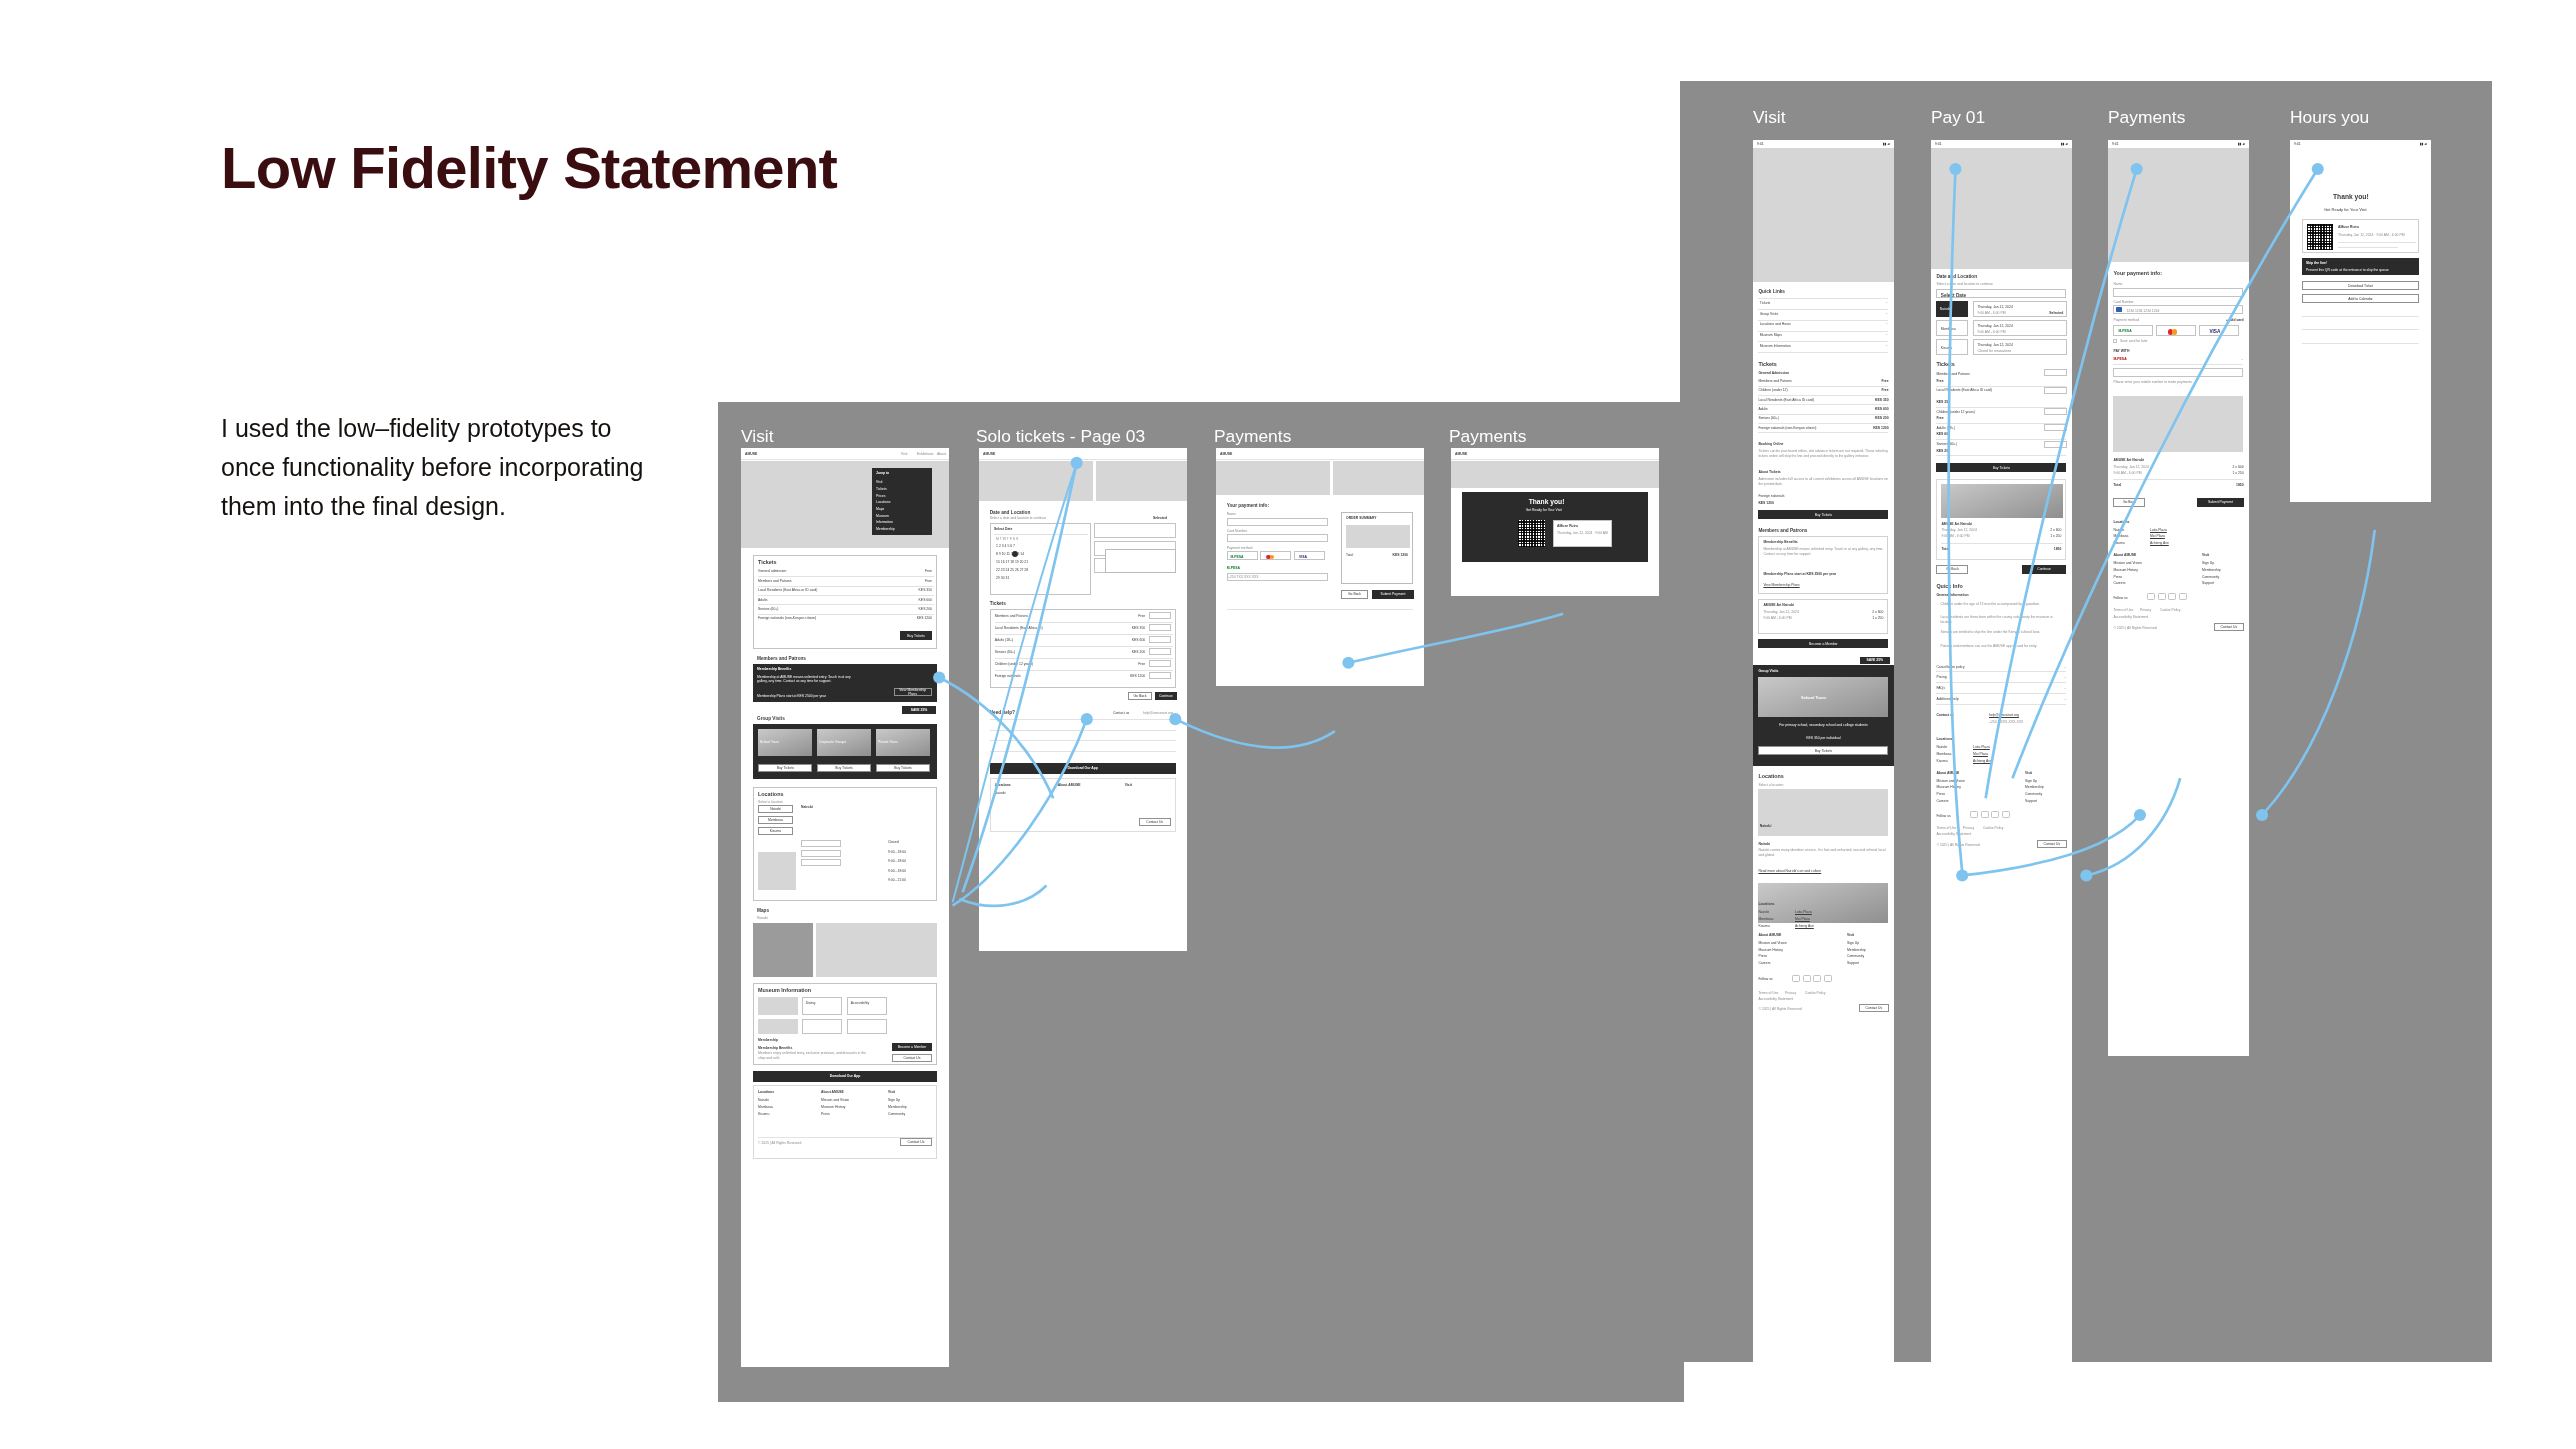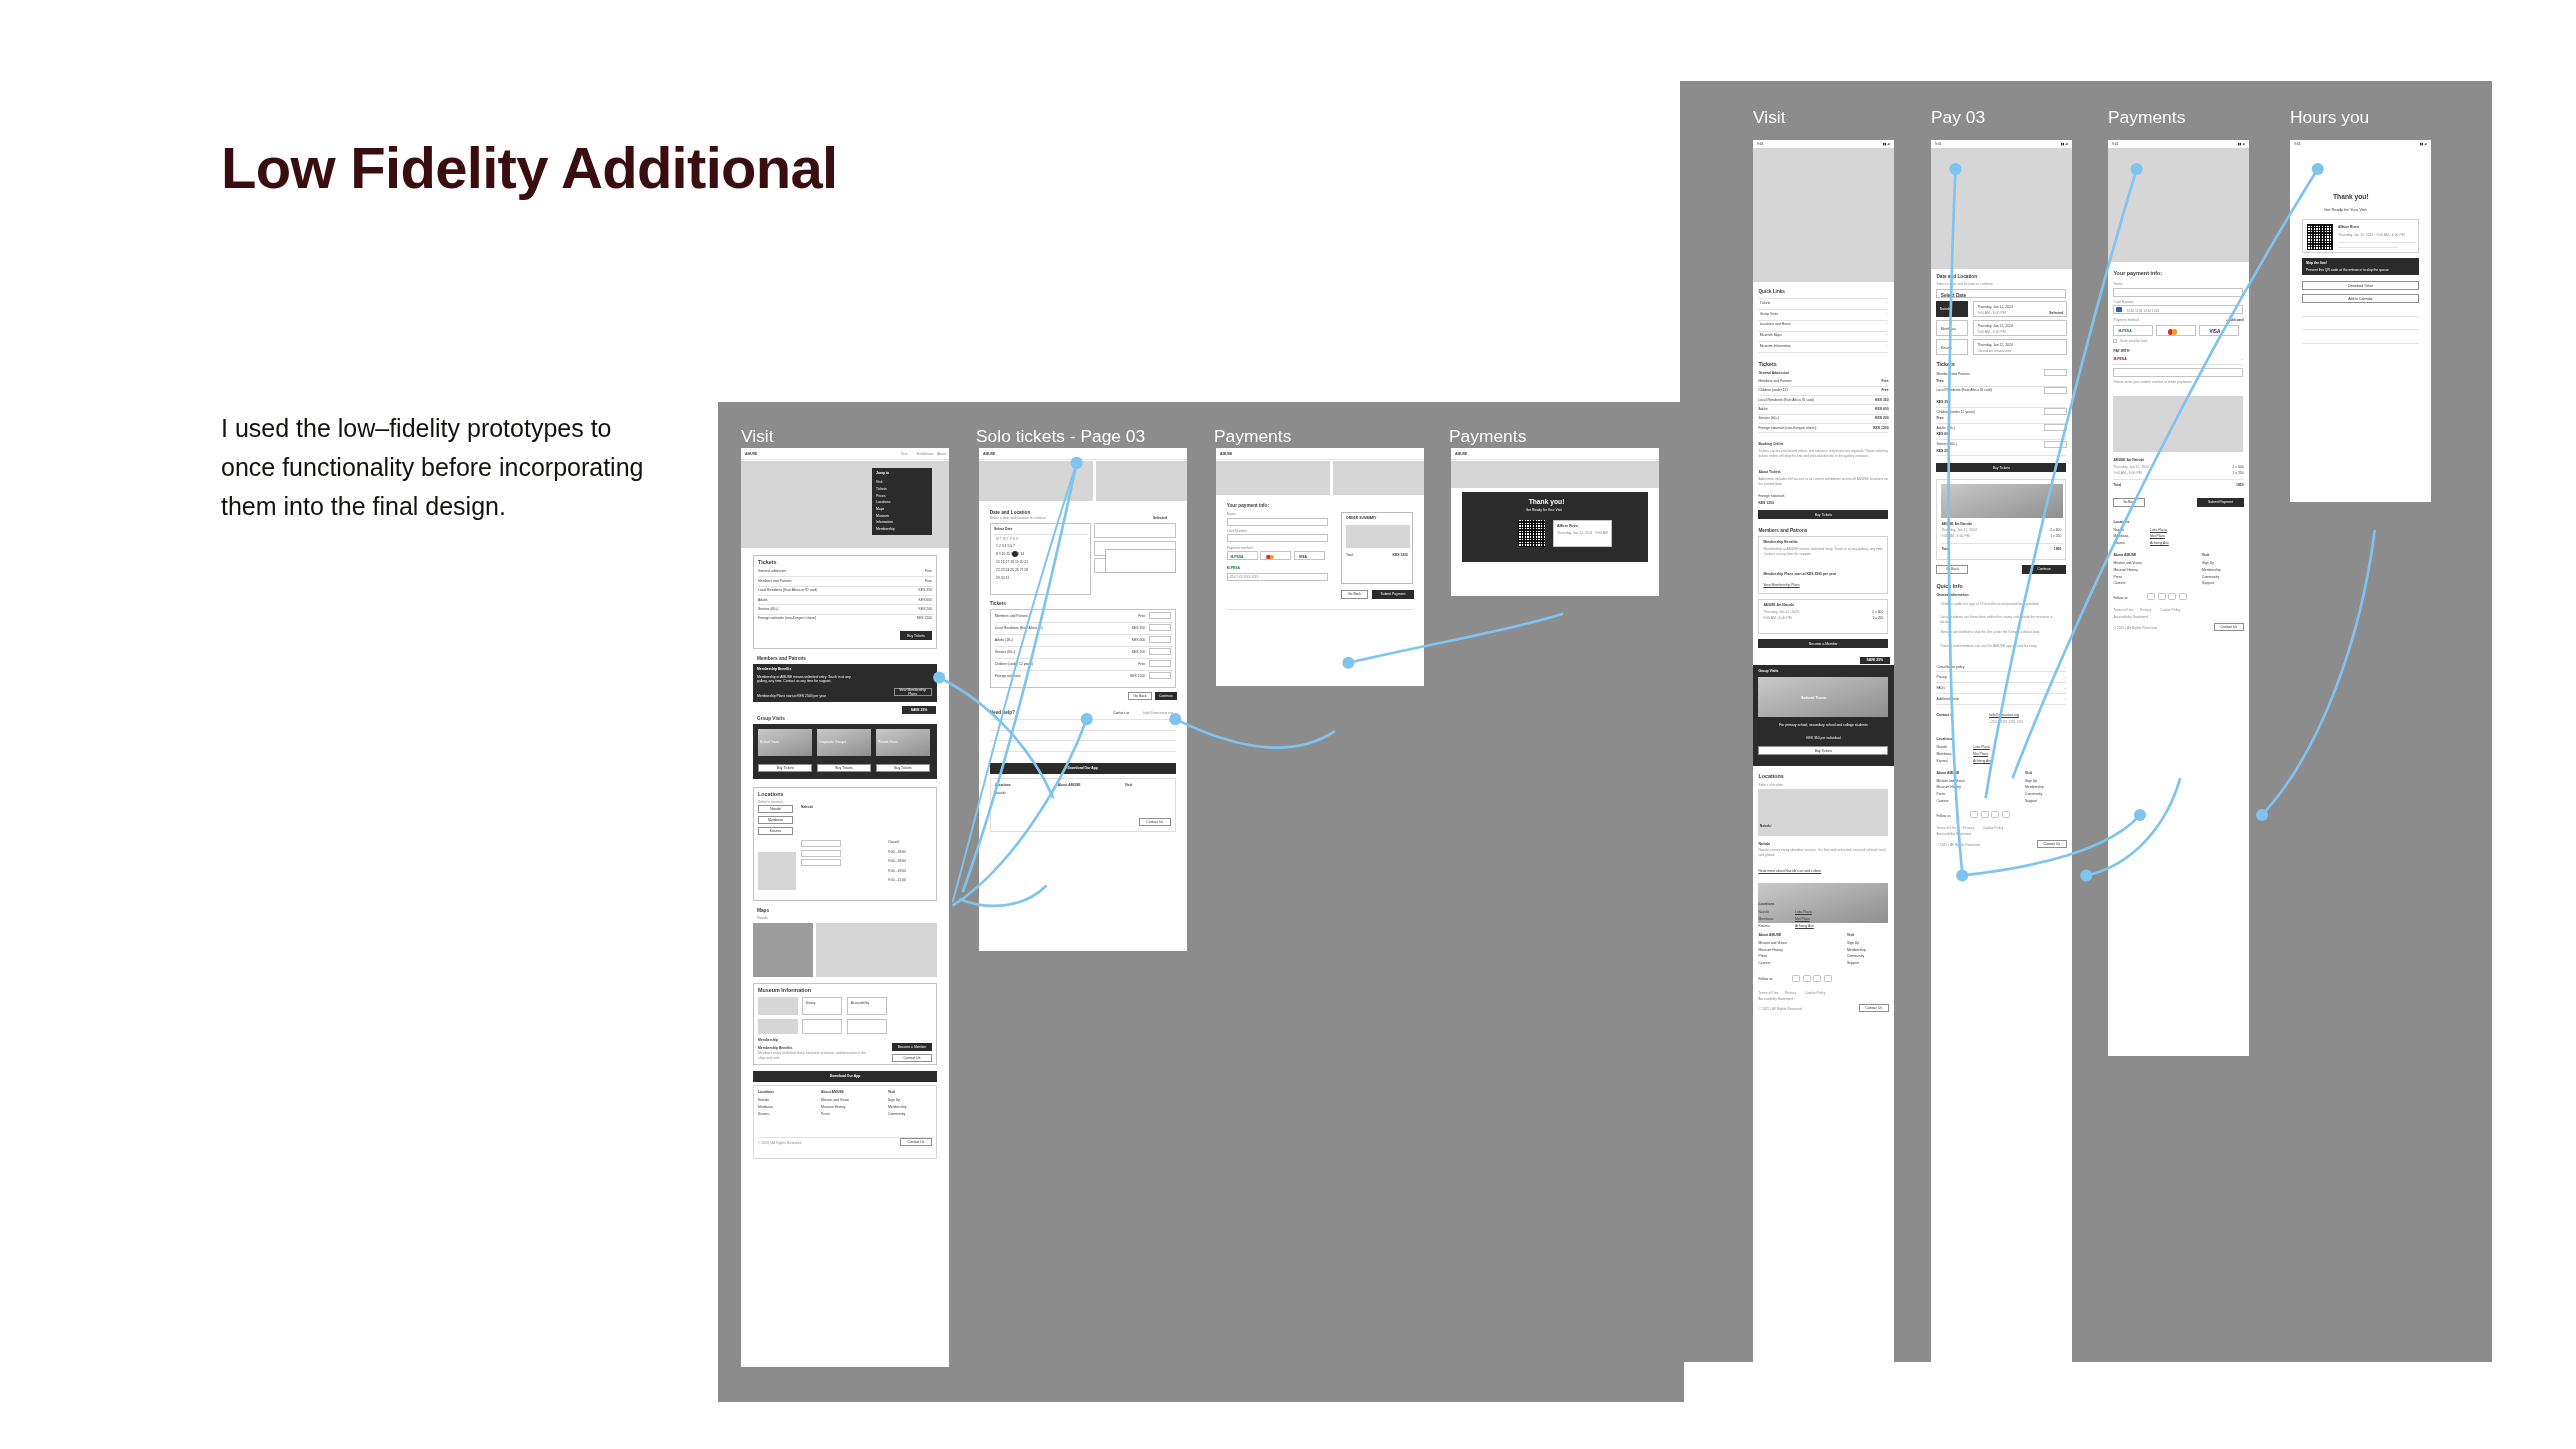--- a/index.html
+++ b/index.html
@@ -102,21 +102,21 @@
     background:
       repeating-linear-gradient(90deg,#1a1a1a 0 1.3px,#fff 1.3px 2.7px),
       repeating-linear-gradient(0deg,#1a1a1a 0 1.3px,#fff 1.3px 2.7px);
     background-blend-mode: multiply;
   }
   .arrows { position: absolute; left: 0; top: 0; width: 2576px; height: 1449px; pointer-events: none; }
 </style>
 </head>
 <body>
 
-<div class="page-title">Low Fidelity Additional</div>
+<div class="page-title">Low Fidelity Statement</div>
 <div class="intro-copy">I used the low–fidelity prototypes to once functionality before incorporating them into the final design.</div>
 
 <div class="board" id="board-desktop"></div>
 
 <div class="board-label" style="left:741px; top:426px;">Visit</div>
 <div class="board-label" style="left:976px; top:426px;">Solo tickets - Page 03</div>
 <div class="board-label" style="left:1214px; top:426px;">Payments</div>
 <div class="board-label" style="left:1449px; top:426px;">Payments</div>
 
 <div class="frame" id="f-visit" style="left:741px; top:448px; width:208px; height:919px;">
@@ -378,21 +378,21 @@
     <div class="wf-box" style="left:91px; top:28px; width:59px; height:27px; background:#fff;">
       <div class="wf-txt b" style="left:3.4px; top:3.4px;">AMuse Ruiru</div>
       <div class="wf-txt mut" style="left:3.4px; top:10px;">Thursday, Jan 12, 2024 · 9:00 AM</div>
     </div>
   </div>
 </div>
 
 <div class="board" id="board-mobile"></div>
 
 <div class="board-label" style="left:1753px; top:107px;">Visit</div>
-<div class="board-label" style="left:1931px; top:107px;">Pay 03</div>
+<div class="board-label" style="left:1931px; top:107px;">Pay 01</div>
 <div class="board-label" style="left:2108px; top:107px;">Payments</div>
 <div class="board-label" style="left:2290px; top:107px;">Hours you</div>
 
 <div class="frame" id="m-visit" style="left:1753px; top:140px; width:141px; height:1222px;">
   <div class="status-bar">
     <span>9:41</span>
     <span>▮▮ ▰</span>
   </div>
   <div class="wf-band" style="left:0; top:8px; width:141px; height:134px;"></div>
 

